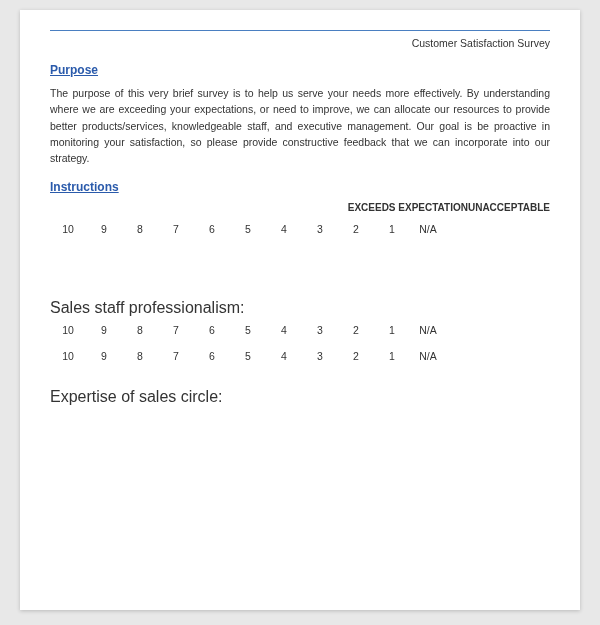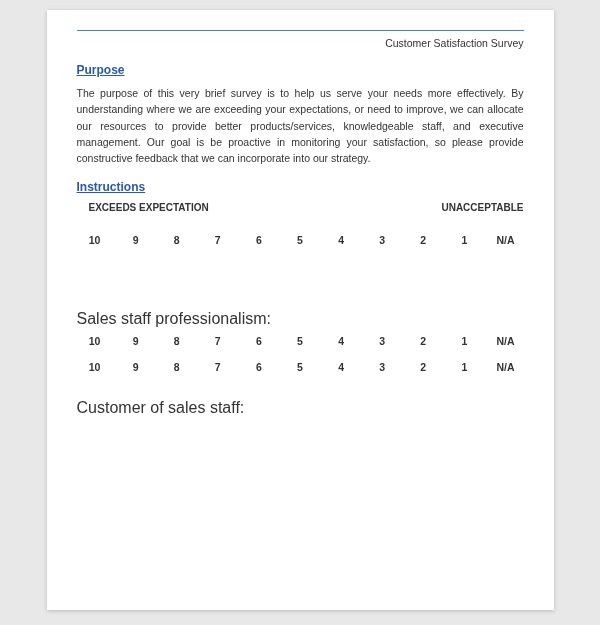--- a/index.html
+++ b/index.html
@@ -15,21 +15,21 @@
       background: #e8e8e8;
       display: flex;
       justify-content: center;
       align-items: flex-start;
       min-height: 625px;
       padding: 10px;
     }
 
     .page {
       background: #fff;
-      width: 507px;
+      width: 560px;
       min-height: 600px;
       padding: 20px 30px 30px 30px;
       box-shadow: 0 1px 4px rgba(0,0,0,0.2);
       position: relative;
     }
 
     .header-line {
       border-top: 1.5px solid #4a7fc1;
       margin-bottom: 6px;
     }
@@ -52,38 +52,36 @@
     .paragraph {
       font-size: 10.5px;
       color: #333;
       line-height: 1.55;
       margin-bottom: 14px;
       text-align: justify;
     }
 
     .scale-label-row {
       display: flex;
-      justify-content: space-between;
-      margin-bottom: 19px;
+      justify-content: flex-end;
+      margin-bottom: 8px;
       padding-left: 12px;
     }
 
     .scale-label {
       font-size: 10px;
       font-weight: bold;
       color: #333;
     }
 
     .scale-numbers {
       display: flex;
-      justify-content: space-between;
       width: 100%;
       margin-bottom: 8px;
       padding: 2px 0;
-      font-weight: bold;
     }
 
     .scale-number {
       font-size: 10.5px;
       color: #333;
       width: 36px;
       text-align: center;
     }
 
     .scale-row-wrapper {
@@ -168,17 +166,17 @@
           <span class="scale-number">5</span>
           <span class="scale-number">4</span>
           <span class="scale-number">3</span>
           <span class="scale-number">2</span>
           <span class="scale-number">1</span>
           <span class="scale-number">N/A</span>
         </div>
     </div>
 
     <div class="scale-row-wrapper">
-      <div class="question-label">Customer of sales staff:</div>
+      <div class="question-label">Expertise of sales circle:</div>
     </div>
   </div>
 
 </div>
 
 </body></html>

